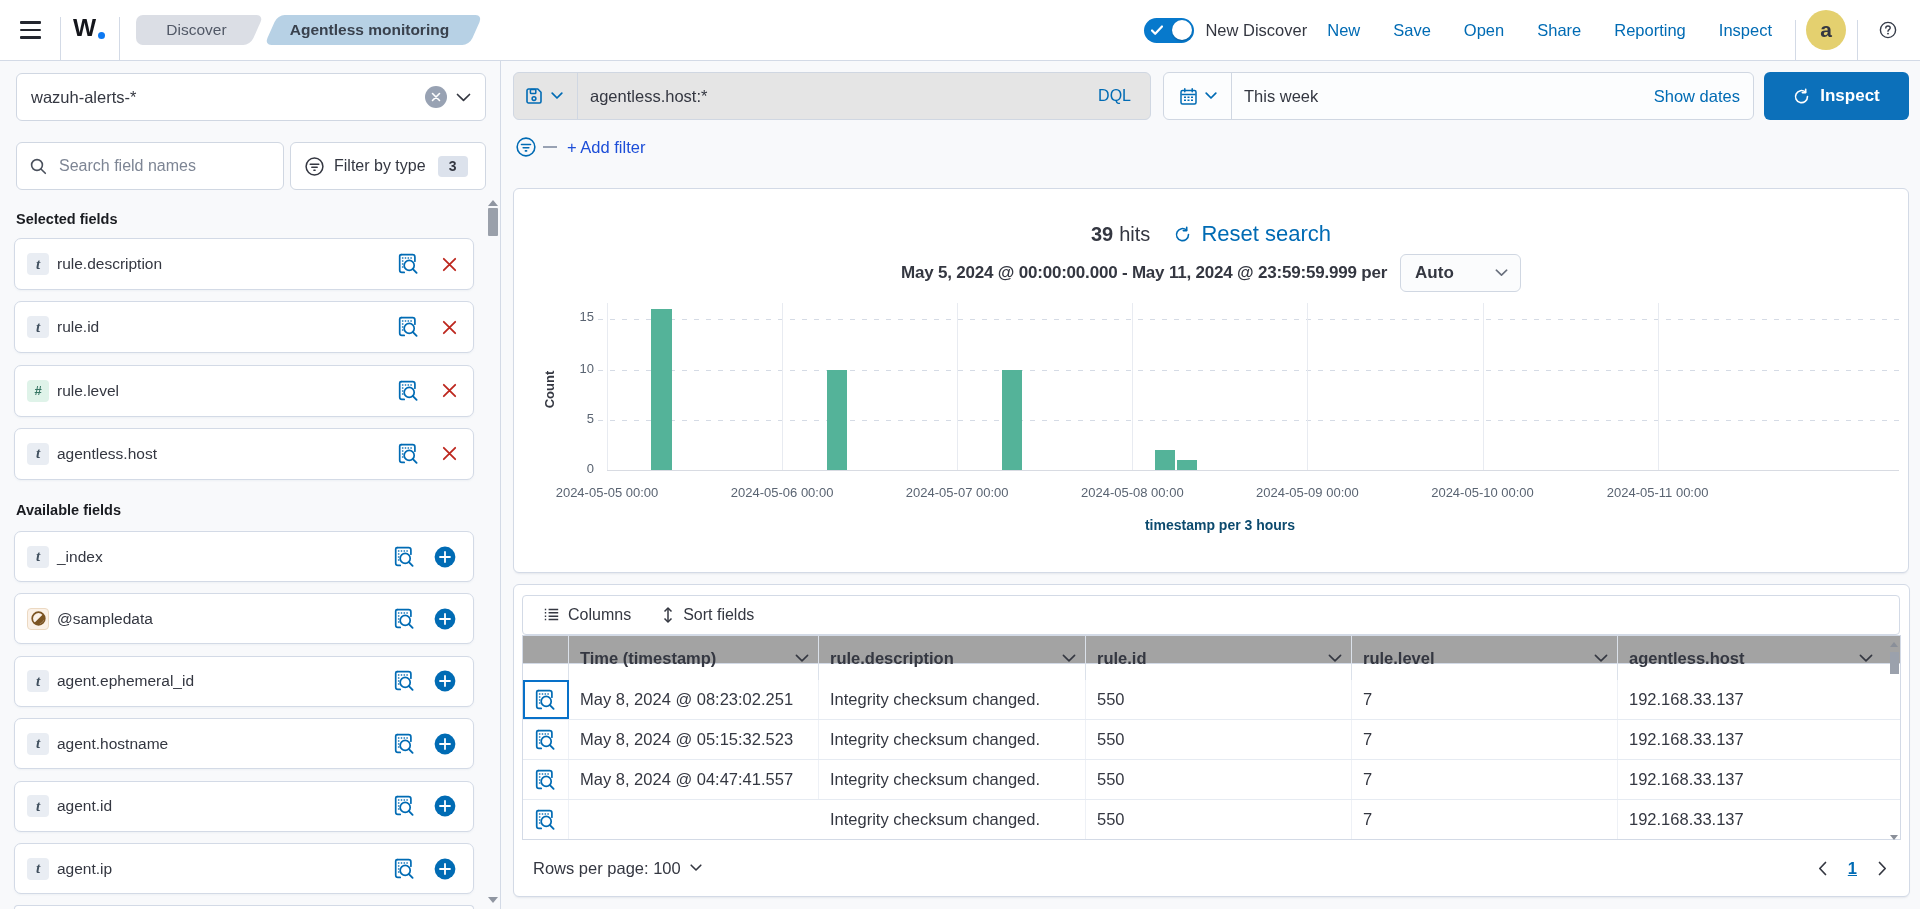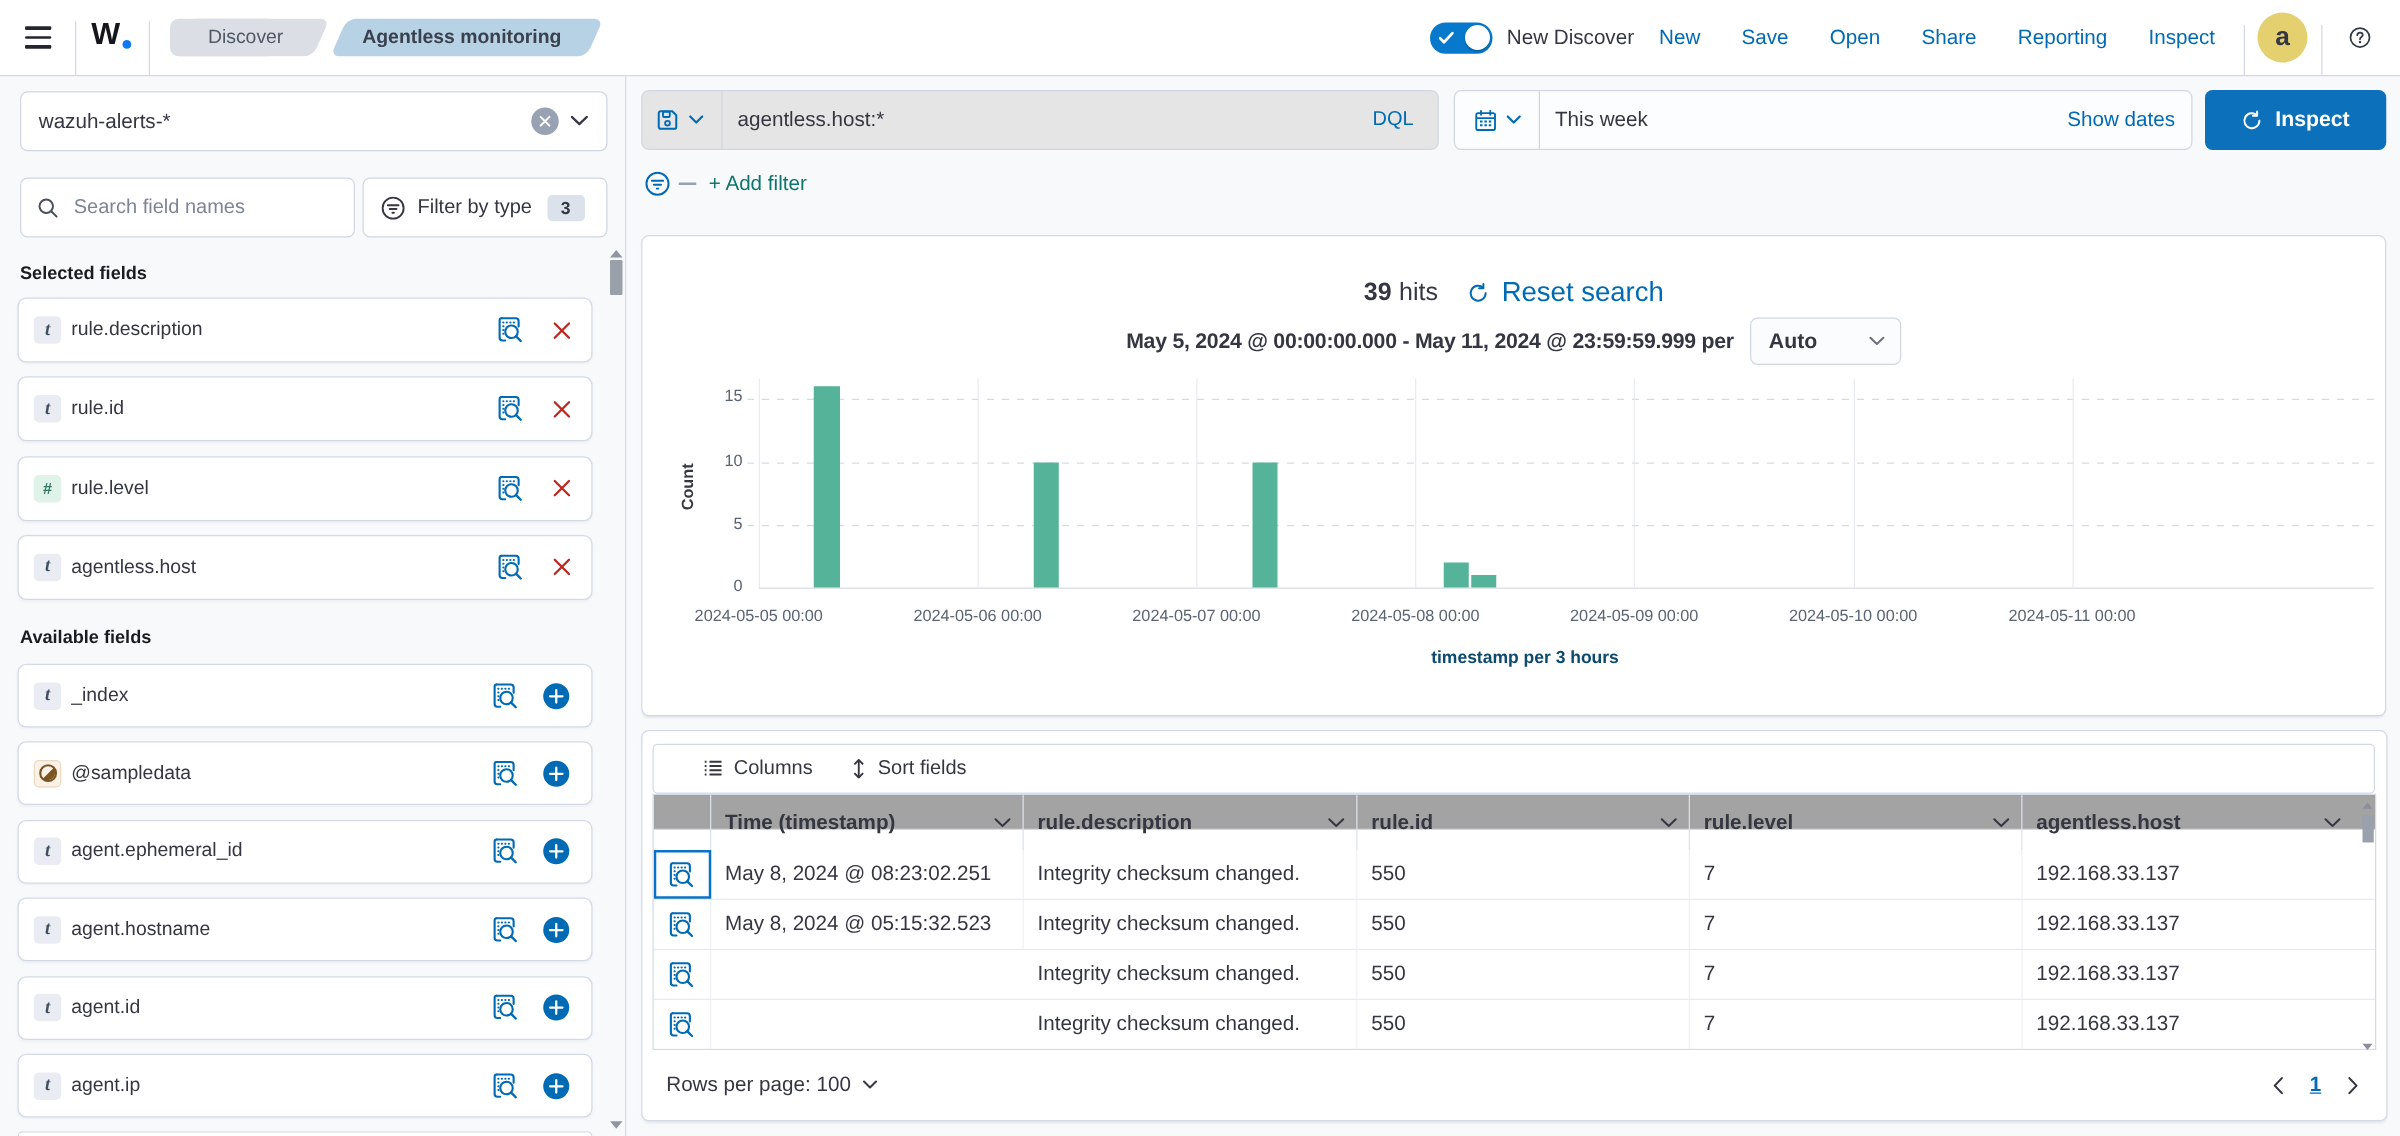--- a/index.html
+++ b/index.html
@@ -66,21 +66,21 @@
   .qb-save { width:64px; border-right:1px solid #d0d7e2; display:flex; align-items:center; justify-content:flex-start; padding-left:10px; gap:7px; cursor:pointer; }
   .qb-input { flex:1; display:flex; align-items:center; }
   .qb-query { margin-left:12px; font-size:16.5px; color:#343741; flex:1; }
   .qb-dql { margin-right:19px; font-size:16px; color:#006bb4; cursor:pointer; }
   .datebar { position:absolute; left:661px; top:11px; width:591px; height:48px; background:#fcfdfe; border:1px solid #d0d7e2; border-radius:6px; display:flex; align-items:center; }
   .db-cal { width:68px; height:100%; border-right:1px solid #d0d7e2; display:flex; align-items:center; justify-content:center; gap:7px; cursor:pointer; }
   .db-txt { margin-left:12px; font-size:16.5px; color:#343741; flex:1; }
   .db-show { margin-right:13px; font-size:16.5px; color:#006bb4; cursor:pointer; }
   .refresh-btn { position:absolute; left:1262px; top:11px; width:145px; height:48px; background:#0c70ba; border-radius:6px; display:flex; align-items:center; justify-content:center; gap:10px; color:#fff; font-size:17px; font-weight:600; cursor:pointer; }
   .filterrow { position:absolute; left:14px; top:76px; height:20px; display:flex; align-items:center; }
-  .addfilter { font-size:16.5px; color:#0f766e; cursor:pointer; }
+  .addfilter { font-size:16.5px; color:#1d4ed8; cursor:pointer; }
 
   .panel { position:absolute; background:#fff; border:1px solid #d3dae6; border-radius:6px; box-shadow:0 2px 2px -1px rgba(152,162,179,.2); }
   .chart-panel { left:11px; top:127px; width:1396px; height:385px; }
   .table-panel { left:11px; top:523px; width:1397px; height:313px; }
 
   
   .hits-line { position:absolute; left:0; right:0; top:32px; display:flex; align-items:center; justify-content:center; }
   .hits-num { font-size:20px; font-weight:700; color:#343741; }
   .hits-word { font-size:20px; color:#343741; margin-left:6px; }
   .reset-link { display:flex; align-items:center; margin-left:24px; cursor:pointer; }
@@ -94,21 +94,21 @@
   .count-label { position:absolute; left:17px; top:193px; transform:rotate(-90deg); transform-origin:center; font-size:13px; font-weight:700; color:#343741; }
   .ytick { position:absolute; right:1396px; width:0; font-size:13px; color:#5a6472; }
   .gridh { position:absolute; height:1px; background:repeating-linear-gradient(90deg, #d5dbe5 0 5px, transparent 5px 12px); }
   .gridv { position:absolute; border-left:1px solid #e8ebf1; width:0; }
   .xaxis { position:absolute; border-top:1px solid #d8dbe2; height:0; }
   .bar { position:absolute; background:#54b399; }
   .xtick { position:absolute; font-size:13px; color:#5a6472; transform:translateX(-50%); white-space:nowrap; }
   .xaxis-title { position:absolute; font-size:14px; font-weight:700; color:#0c4a6e; transform:translateX(-50%); }
 
   
-  .tbl-toolbar { position:absolute; left:8px; top:10px; width:1378px; height:40px; background:#fff; border:1px solid #d3dae6; border-radius:4px; display:flex; align-items:center;padding-left:19px; }
+  .tbl-toolbar { position:absolute; left:8px; top:10px; width:1378px; height:40px; background:#fff; border:1px solid #d3dae6; border-radius:4px; display:flex; align-items:center; }
   .tb-item { display:flex; align-items:center; cursor:pointer; }
   .tb-item .t { font-size:16px; color:#343741; margin-left:9px; }
   .grid { position:absolute; left:8px; top:50px; width:1379px; height:205px; border:1px solid #d3dae6; overflow:hidden; }
   .grid-head { position:absolute; left:0; top:0; right:0; height:28px; background:#a3a3a3; border-bottom:1px solid #d3dae6; }
   .hcell { position:absolute; top:0; height:44px; border-right:1px solid #dbe1ea; display:flex; align-items:center; }
   .hcell .t { margin-left:11px; font-size:16.5px; font-weight:700; color:#343741; flex:1; }
   .hcell svg { display:block; }
   .trow { position:absolute; left:0; right:0; height:40px; border-bottom:1px solid #e6ebf2; background:#fff; }
   .tcell { position:absolute; top:0; height:100%; border-right:1px solid #eef1f6; display:flex; align-items:center; }
   .tcell .t { margin-left:11px; font-size:16.5px; color:#343741; }
@@ -637,20 +637,23 @@
           <div class="trow" style="top:124px">
       <span class="iconcell">
               <svg width="21" height="22" viewBox="0 0 21 22">
     <path d="M3.2 1.6 H14.6 C15.9 1.6 16.9 2.6 16.9 3.9 V8.2" fill="none" stroke="#006bb4" stroke-width="1.7" stroke-linecap="round"></path>
     <path d="M3.2 1.6 C2.4 1.6 1.7 2.3 1.7 3.1 V17.2 C1.7 18.4 2.7 19.4 3.9 19.4 H6.2" fill="none" stroke="#006bb4" stroke-width="1.7" stroke-linecap="round"></path>
     <path d="M4.6 5 H5.2 M7.4 5 H8.2 M10.2 5 H11 M13 5 H13.8 M4.6 8 H5.2 M4.6 11 H5.2 M4.6 14 H5.2" stroke="#006bb4" stroke-width="1.6" stroke-linecap="round" stroke-dasharray="0.2 2.4"></path>
     <circle cx="11.2" cy="12.4" r="5" fill="none" stroke="#006bb4" stroke-width="1.7"></circle>
     <path d="M14.9 16.1 L18.6 19.8" stroke="#006bb4" stroke-width="1.9" stroke-linecap="round"></path>
   </svg>
             </span>
+            <span class="tcell" style="left:46px; width:250px">
+              <span class="t">May 8, 2024 @ 04:47:41.557</span>
+            </span>
             <span class="tcell" style="left:296px; width:267px">
               <span class="t">Integrity checksum changed.</span>
             </span>
             <span class="tcell" style="left:563px; width:266px">
               <span class="t">550</span>
             </span>
             <span class="tcell" style="left:829px; width:266px">
               <span class="t">7</span>
             </span>
             <span class="tcell" style="left:1095px; width:283px">

